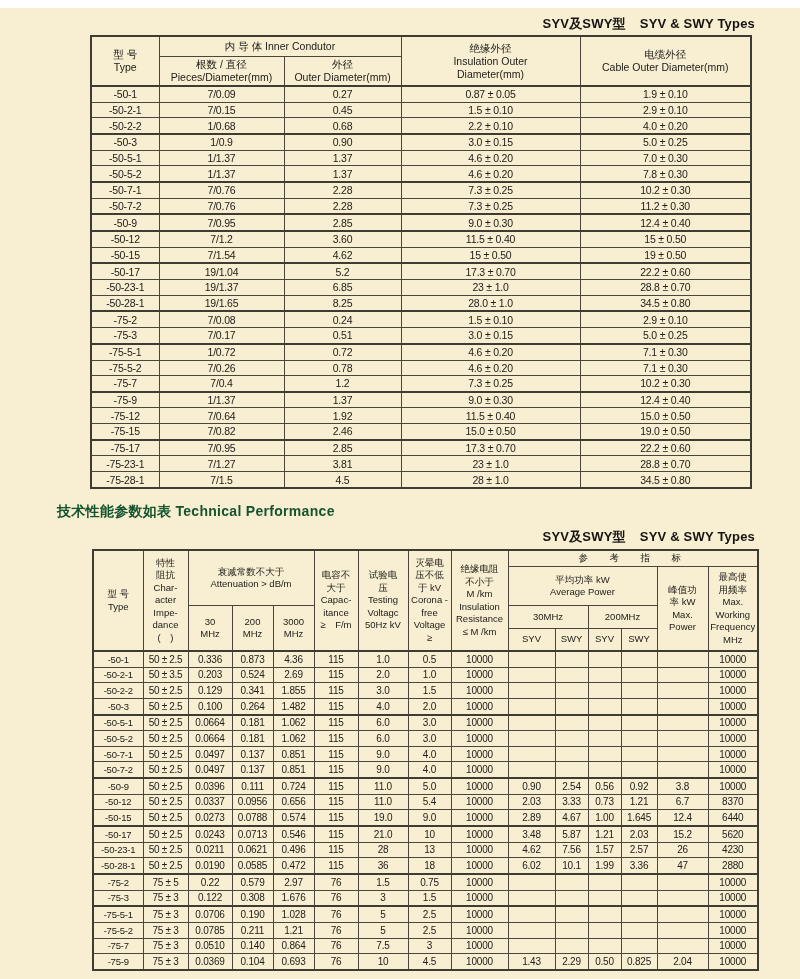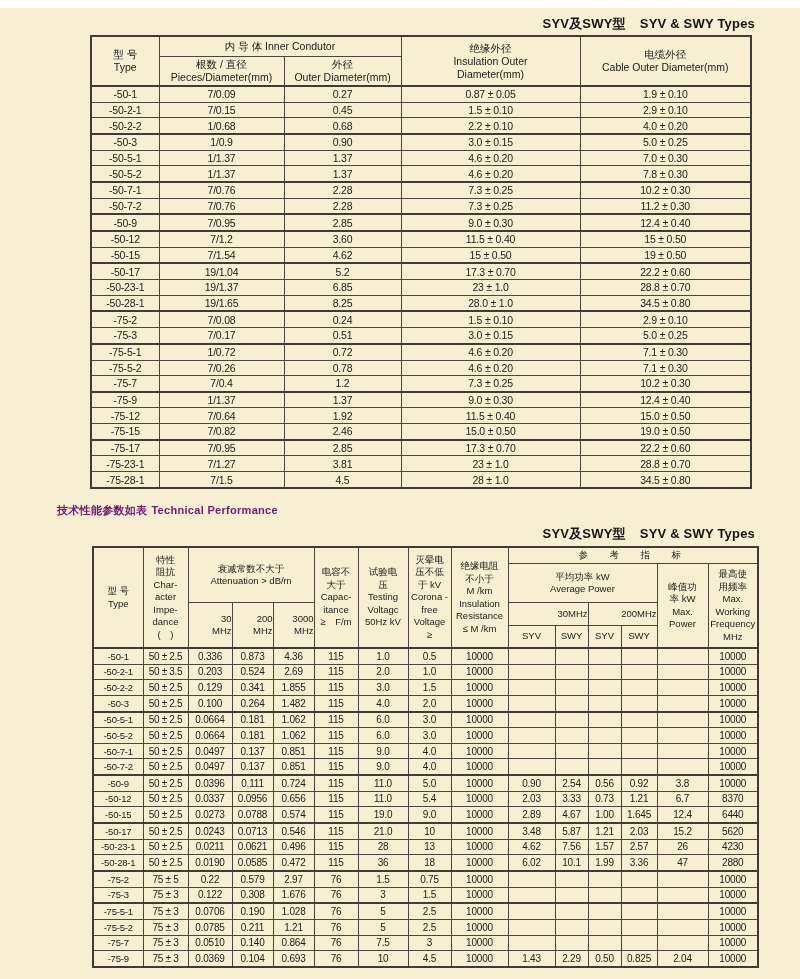--- a/index.html
+++ b/index.html
@@ -23,30 +23,30 @@
   th{white-space:pre-line;font-weight:normal;}
   
   #spec-table{margin:2px 0 0 90px;width:660px;height:454px;border:2px solid #3f3c33;}
   #spec-table thead th{font-size:10.5px;line-height:13px;}
   #spec-table thead tr.h1 th{height:19px;}
   #spec-table thead tr.h2 th{height:28px;}
   #spec-table thead{border-bottom:2px solid #3f3c33;}
   #spec-table td{font-size:10.5px;letter-spacing:-0.2px;}
   
   .section-title{
-    margin:14px 0 0 57px;font-size:11px;font-weight:bold;color:#701a75;
+    margin:14px 0 0 57px;font-size:14px;font-weight:bold;color:#14532d;
     letter-spacing:0.3px;
   }
   .section-title .zh{margin-right:4px;}
   
   #perf-table{margin:3px 0 0 92px;width:665px;height:422px;border:2px solid #3f3c33;}
   #perf-table thead th{font-size:9.5px;line-height:12.5px;}
   #perf-table thead tr.r1 th{height:15px;}
   #perf-table thead tr.r2 th{height:38px;}
-  #perf-table thead tr.r3 th{height:22px;text-align:right;}
+  #perf-table thead tr.r3 th{height:22px;}
   #perf-table thead tr.r4 th{height:21px;}
   #perf-table thead{border-bottom:2px solid #3f3c33;}
   #perf-table td{font-size:10px;letter-spacing:-0.2px;}
   #perf-table td.imp-col{font-size:10px;letter-spacing:-0.3px;}
   #perf-table td.type-col{font-size:9.5px;}
   tr.thick td{border-bottom-width:2px;border-bottom-color:#3f3c33;}
   th.ref{letter-spacing:6px;font-size:11px;border-radius:6px;}
   th.grp{font-size:10px;}
 </style>
 </head>

